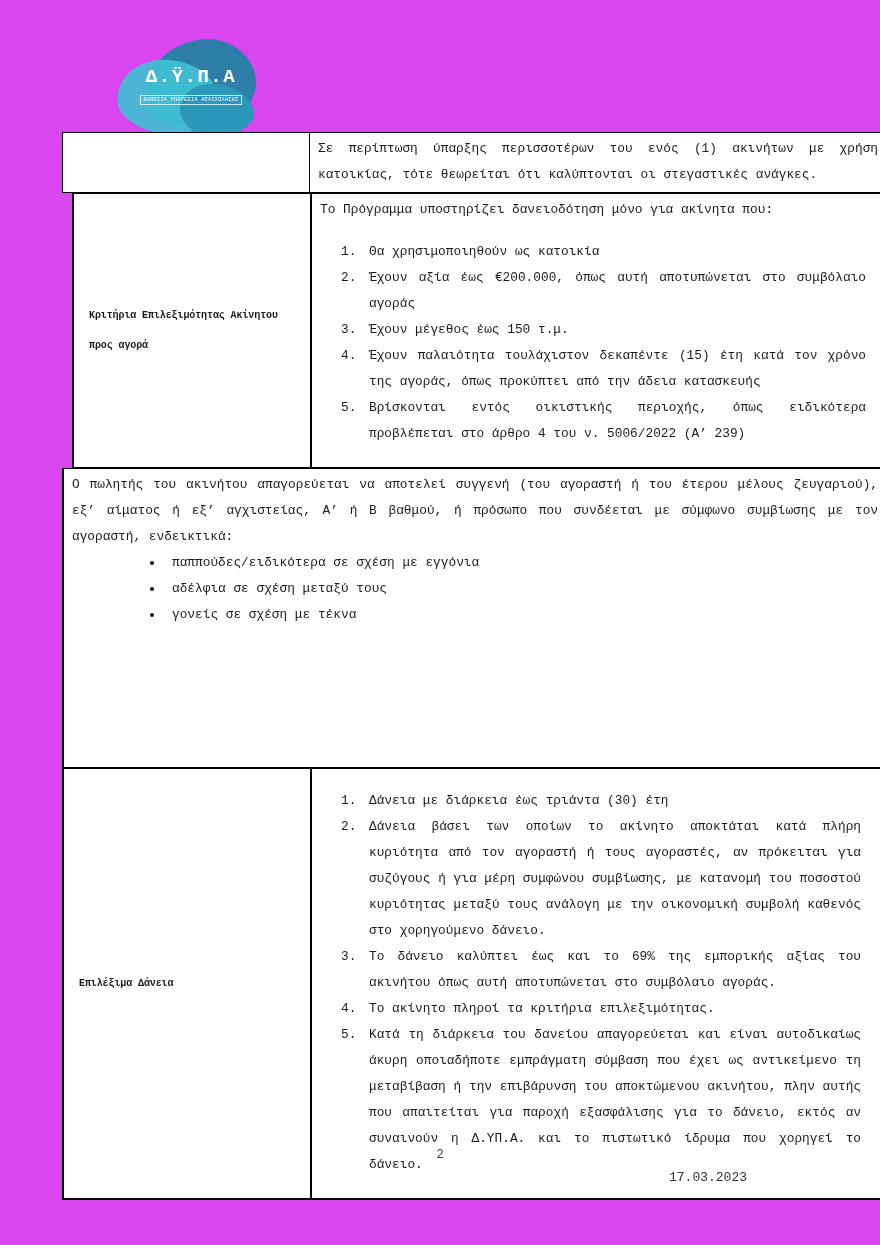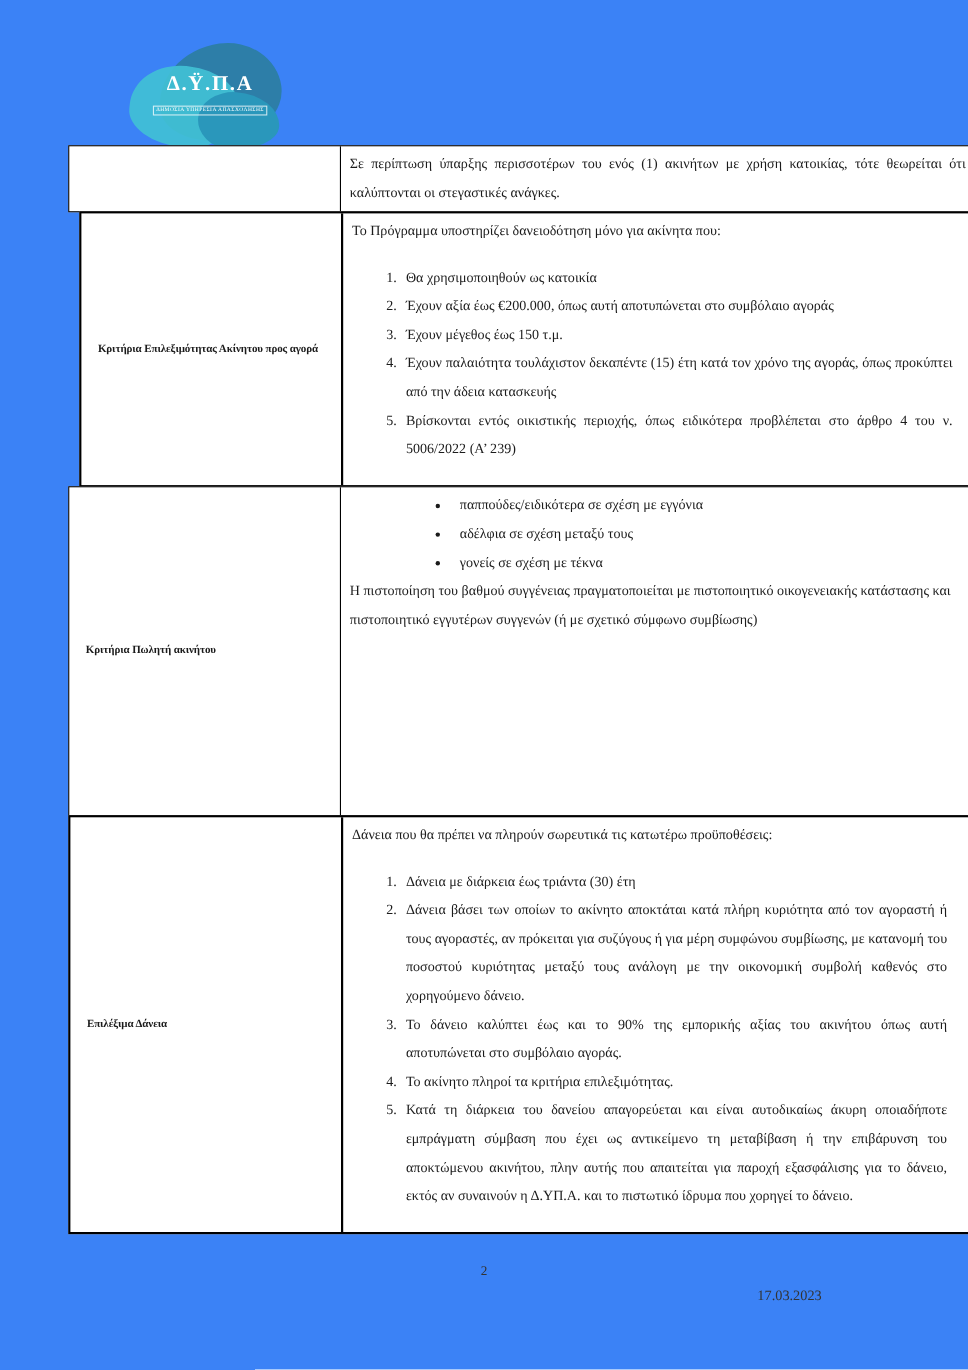--- a/index.html
+++ b/index.html
@@ -1,18 +1,18 @@
 <!DOCTYPE html>
 <html><head>
 <meta charset="utf-8">
 <style>
   html,body{margin:0;padding:0;background:#ffffff;}
   .page{
-    position:relative;width:880px;height:1245px;background:#3b82f6;overflow:hidden;
-    font-family:Liberation Serif, serif;color:#1b1b1b;
+    position:relative;width:880px;height:1245px;background:#d946ef;overflow:hidden;
+    font-family:Liberation Mono, monospace;color:#1b1b1b;
   }
   
   .logo{position:absolute;left:118px;top:40px;width:140px;height:98px;}
   .blob{position:absolute;}
   .blob-dark{left:26px;top:0;width:112px;height:88px;background:#2d7ea8;
     border-radius:55% 45% 48% 52% / 60% 52% 48% 40%;transform:rotate(-8deg);}
   .blob-mid{right:4px;bottom:2px;width:74px;height:52px;background:#2a97bb;
     border-radius:45% 55% 60% 40% / 50% 55% 45% 50%;transform:rotate(4deg);}
   .blob-light{left:0;top:20px;width:98px;height:74px;background:#41c0d5;
     border-radius:50% 50% 45% 55% / 55% 45% 58% 42%;transform:rotate(6deg);opacity:.92;}
@@ -76,39 +76,37 @@
           <li>Θα χρησιμοποιηθούν ως κατοικία</li>
           <li>Έχουν αξία έως €200.000, όπως αυτή αποτυπώνεται στο συμβόλαιο αγοράς</li>
           <li>Έχουν μέγεθος έως 150 τ.μ.</li>
           <li>Έχουν παλαιότητα τουλάχιστον δεκαπέντε (15) έτη κατά τον χρόνο της αγοράς, όπως προκύπτει από την άδεια κατασκευής</li>
           <li>Βρίσκονται εντός οικιστικής περιοχής, όπως ειδικότερα προβλέπεται στο άρθρο 4 του ν. 5006/2022 (Α’ 239)</li>
         </ol>
       </div>
     </div>
 
     <div class="trow row3">
-      <div class="cell-label">Κριτήρια Πωλητή ακινήτου</div>
       <div class="cell-content">
+        <p class="just">Ο πωλητής του ακινήτου απαγορεύεται να αποτελεί συγγενή (του αγοραστή ή του έτερου μέλους ζευγαριού), εξ’ αίματος ή εξ’ αγχιστείας, Α’ ή Β βαθμού, ή πρόσωπο που συνδέεται με σύμφωνο συμβίωσης με τον αγοραστή, ενδεικτικά:</p>
         <ul class="bul">
           <li>παππούδες/ειδικότερα σε σχέση με εγγόνια</li>
           <li>αδέλφια σε σχέση μεταξύ τους</li>
           <li>γονείς σε σχέση με τέκνα</li>
         </ul>
-        <p>Η πιστοποίηση του βαθμού συγγένειας πραγματοποιείται με πιστοποιητικό οικογενειακής κατάστασης και πιστοποιητικό εγγυτέρων συγγενών (ή με σχετικό σύμφωνο συμβίωσης)</p>
       </div>
     </div>
 
     <div class="trow row4 thick">
       <div class="cell-label">Επιλέξιμα Δάνεια</div>
       <div class="cell-content">
-        <p>Δάνεια που θα πρέπει να πληρούν σωρευτικά τις κατωτέρω προϋποθέσεις:</p>
         <ol class="num">
           <li>Δάνεια με διάρκεια έως τριάντα (30) έτη</li>
           <li>Δάνεια βάσει των οποίων το ακίνητο αποκτάται κατά πλήρη κυριότητα από τον αγοραστή ή τους αγοραστές, αν πρόκειται για συζύγους ή για μέρη συμφώνου συμβίωσης, με κατανομή του ποσοστού κυριότητας μεταξύ τους ανάλογη με την οικονομική συμβολή καθενός στο χορηγούμενο δάνειο.</li>
-          <li>Το δάνειο καλύπτει έως και το 90% της εμπορικής αξίας του ακινήτου όπως αυτή αποτυπώνεται στο συμβόλαιο αγοράς.</li>
+          <li>Το δάνειο καλύπτει έως και το 69% της εμπορικής αξίας του ακινήτου όπως αυτή αποτυπώνεται στο συμβόλαιο αγοράς.</li>
           <li>Το ακίνητο πληροί τα κριτήρια επιλεξιμότητας.</li>
           <li>Κατά τη διάρκεια του δανείου απαγορεύεται και είναι αυτοδικαίως άκυρη οποιαδήποτε εμπράγματη σύμβαση που έχει ως αντικείμενο τη μεταβίβαση ή την επιβάρυνση του αποκτώμενου ακινήτου, πλην αυτής που απαιτείται για παροχή εξασφάλισης για το δάνειο, εκτός αν συναινούν η Δ.ΥΠ.Α. και το πιστωτικό ίδρυμα που χορηγεί το δάνειο.</li>
         </ol>
       </div>
     </div>
 
   </div>
 
   <div class="footer-page">2</div>
   <div class="footer-date">17.03.2023</div>

